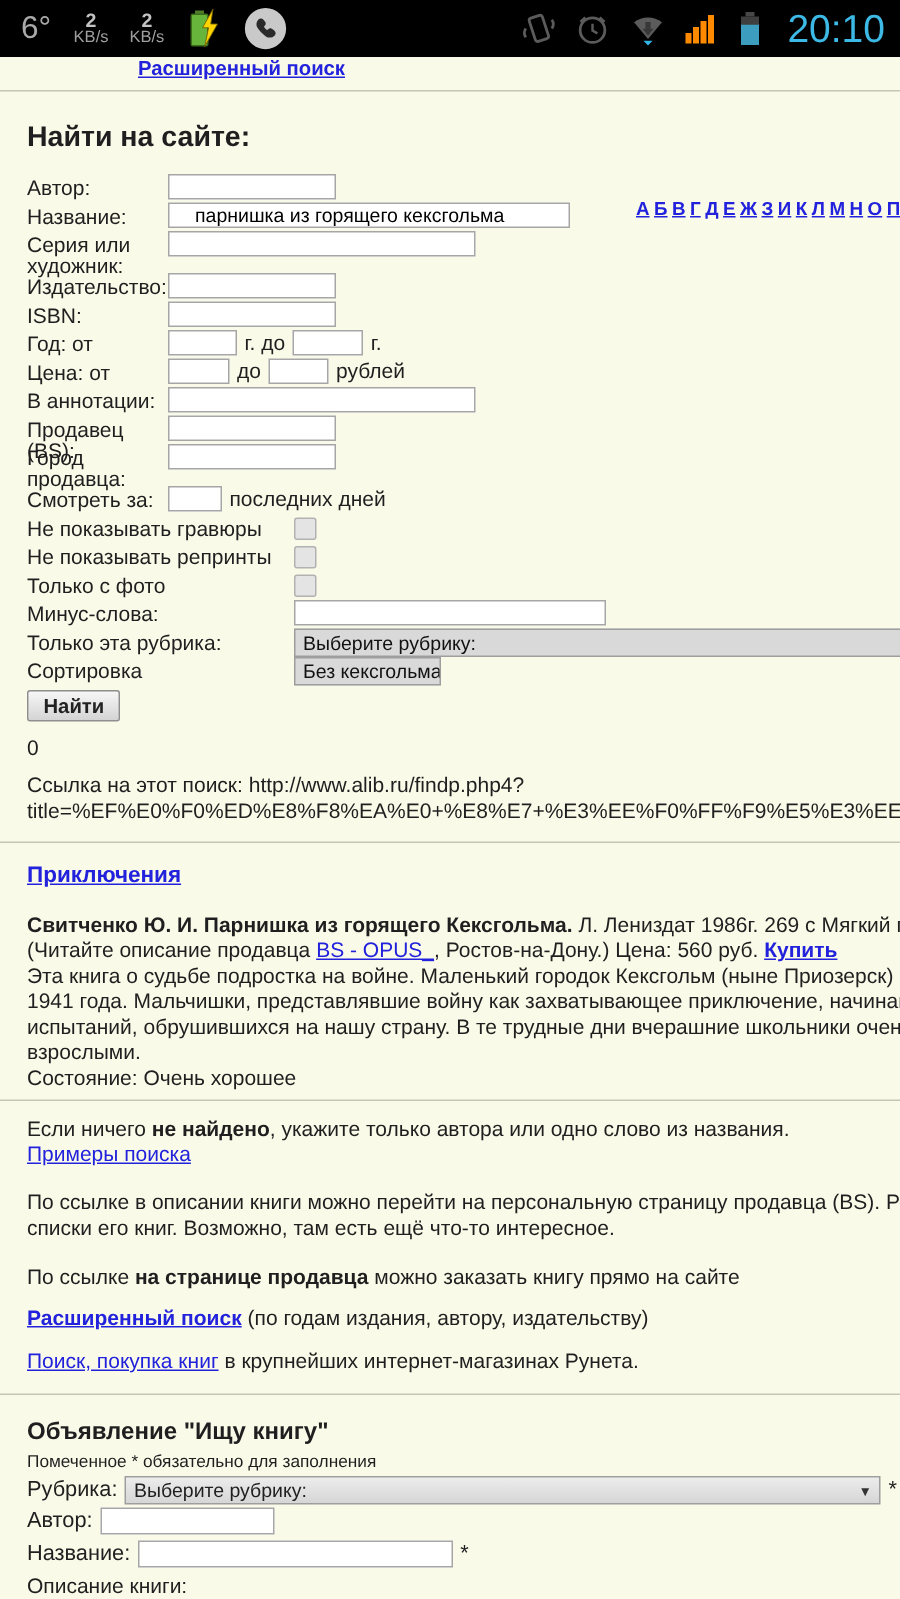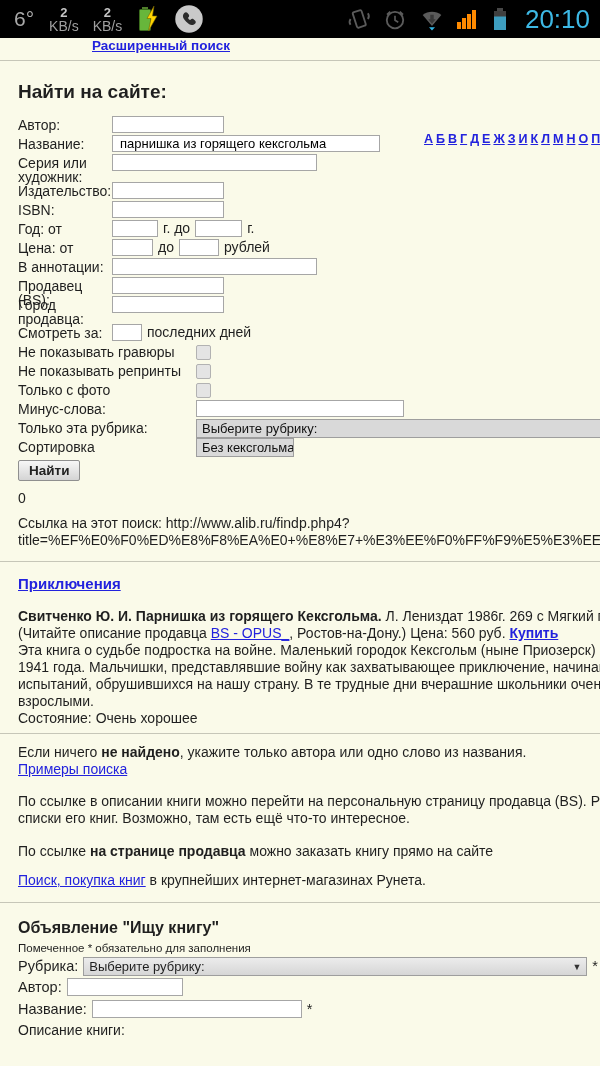--- a/index.html
+++ b/index.html
@@ -5,41 +5,41 @@
   html,body{margin:0;padding:0;}
   body{width:600px;height:1066px;overflow:hidden;background:#fafae9;
        font-family:"Liberation Sans",sans-serif;color:#1f1f1f;}
   
   .sb{height:38px;background:#000;display:flex;align-items:center;justify-content:space-between;
       padding:0 6px;box-sizing:border-box;}
   .sb-left,.sb-right{display:flex;align-items:center;}
   .sb-temp{color:#a9a9a9;font-size:21px;margin:0 8px 0 8px;}
   .stack{display:flex;flex-direction:column;align-items:center;margin:0 7px;line-height:1;}
   .stack .v{color:#c4c4c4;font-size:13px;font-weight:bold;}
-  .stack .u{color:#9f9f9f;font-size:14px;}
+  .stack .u{color:#9f9f9f;font-size:11px;}
   .sb-ico{margin:0 5px;display:block;}
   .sigbars{display:flex;align-items:flex-end;margin:0 6px;height:20px;}
   .sigbars span{width:4px;background:#ff8a00;margin-right:1px;display:block;}
   .sb-time{color:#3db9e5;font-size:26px;margin:0 4px 0 8px;letter-spacing:0;}
   
   .page{position:relative;background:#fafae9;}
   a{color:#2222dd;text-decoration:underline;cursor:pointer;}
   .toplink{margin:1px 0 8px 92px;font-size:13.5px;line-height:13px;font-weight:bold;}
   hr.div{border:none;border-top:1px solid #c6c6b8;margin:0;height:0;}
   .h1{font-size:19px;line-height:21px;font-weight:bold;margin:20px 0 14px 18px;}
   .alphabet{position:absolute;top:93px;left:424px;white-space:nowrap;font-size:12.5px;font-weight:bold;}
   .alphabet a{margin-right:3px;}
   
   .form{margin-left:18px;font-size:14px;}
   .frow{display:flex;align-items:flex-start;height:19px;}
   .frow.tall{height:28px;}
   .lbl{width:94px;flex:none;line-height:14px;padding-top:2px;}
   .lblw{width:178px;flex:none;line-height:14px;padding-top:2px;}
   .ti{height:17px;border:1px solid #a6a6a6;background:#fff;box-sizing:border-box;
-      font-family:"Liberation Sans",sans-serif;font-size:13px;padding:0 7px;margin:0;}
+      font-family:"Liberation Sans",sans-serif;font-size:13px;padding:0 17px;margin:0;}
   .mid{line-height:17px;margin:0 5px;}
   .cb{width:13px;height:13px;background:#e4e4e4;border:1px solid #b2b2b2;border-radius:2px;margin-top:2px;}
   .sel{background:#d9d9d9;border:1px solid #9e9e9e;height:19px;line-height:17px;font-size:13px;
        padding:0 5px;box-sizing:border-box;color:#111;white-space:nowrap;overflow:hidden;}
   .sel.grow{flex:1;margin-right:-18px;}
   .sel.sort{width:98px;display:flex;justify-content:space-between;align-items:center;}
   .arr{font-size:9px;color:#333;margin-left:6px;}
   .btn{background:linear-gradient(#f7f7f7,#d4d4d4);border:1px solid #8f8f8f;border-radius:2px;
        font-family:"Liberation Sans",sans-serif;font-size:13.5px;padding:2px 10px;margin:3px 0 0 0;color:#222;font-weight:bold;}
   .zero{margin:9px 0 0 18px;font-size:14px;line-height:16px;}
@@ -234,20 +234,21 @@
     <div><a>Примеры поиска</a></div>
   </div>
 
   <div class="sec" style="margin-top:15px">
     <div class="clip">По ссылке в описании книги можно перейти на персональную страницу продавца (BS). Рекомен</div>
     <div class="clip">списки его книг. Возможно, там есть ещё что-то интересное.</div>
   </div>
 
   <div class="sec clip" style="margin-top:16px"><span>По ссылке </span><span class="b">на странице продавца</span><span> можно заказать книгу прямо на сайте</span></div>
 
+  <div class="sec clip" style="margin-top:10px"><a class="b">Расширенный поиск</a><span> (по годам издания, автору, издательству)</span></div>
 
   <div class="sec clip" style="margin-top:12px"><a>Поиск, покупка книг</a><span> в крупнейших интернет-магазинах Рунета.</span></div>
 
   <hr class="div" style="margin-top:13px">
 
   <div class="h2">Объявление "Ищу книгу"</div>
   <div class="note">Помеченное * обязательно для заполнения</div>
 
   <div class="adrow" style="margin-top:2px">
     <span class="alab">Рубрика:</span>

